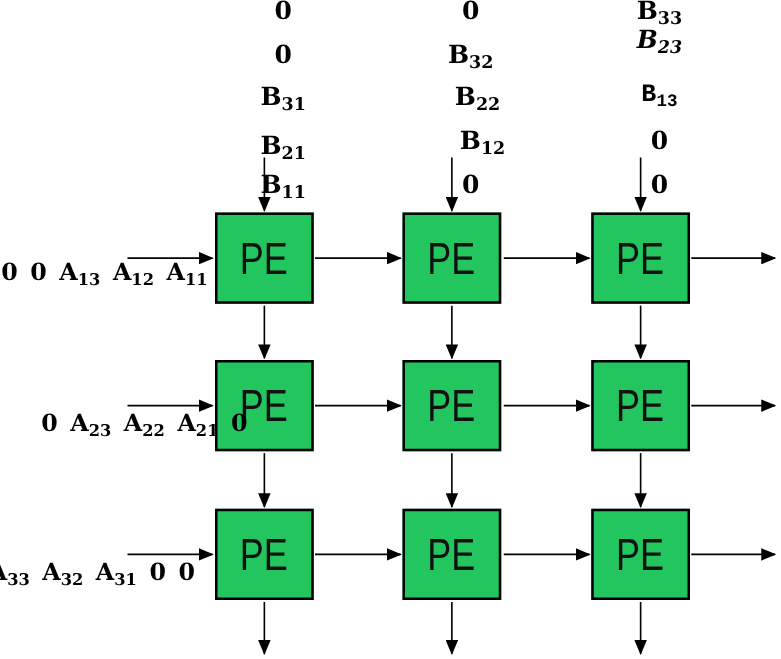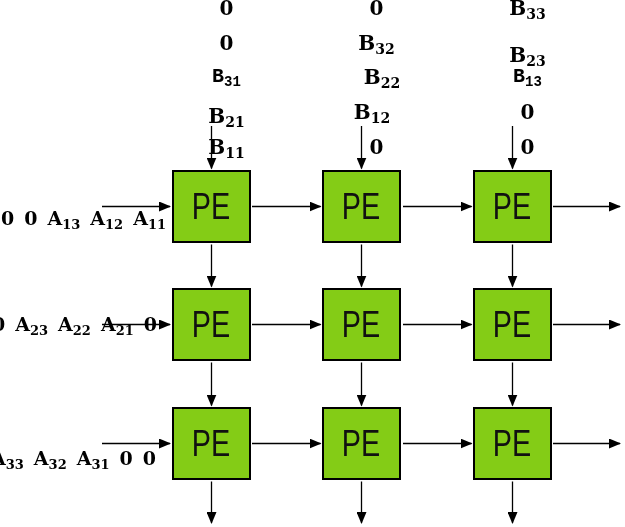--- a/index.html
+++ b/index.html
@@ -3,21 +3,21 @@
 <meta charset="utf-8">
 <style>
   html,body { margin:0; padding:0; background:#ffffff; }
   #canvas {
     position:relative; width:625px; height:527px; background:#ffffff;
     font-family:"DejaVu Serif", serif; overflow:hidden;
   }
   #arrow-layer { position:absolute; left:0; top:0; }
   .pe-box {
     position:absolute; width:79px; height:73px; box-sizing:border-box;
-    border:2px solid #000; background:#84cc16;
+    border:2px solid #000; background:#22c55e;
     display:flex; align-items:center; justify-content:center;
   }
   .pe-text {
     font-family:"Liberation Sans", sans-serif;
     font-size:36px; font-weight:400; color:#111111;
     transform:scaleX(0.8); letter-spacing:0px; line-height:1;
   }
   .b-label {
     position:absolute; transform:translateX(-50%);
     font-weight:bold; font-size:20px; line-height:20px; color:#000;
@@ -99,43 +99,43 @@
       <div class="pe-box" style="left: 322px; top: 407px;">
         <span class="pe-text">PE</span>
       </div>
       <div class="pe-box" style="left: 473px; top: 407px;">
         <span class="pe-text">PE</span>
       </div>
     </div>
   <div id="b-labels">
       <span class="b-label" style="left: 226.5px; top: -2px;">0</span>
       <span class="b-label" style="left: 226.5px; top: 33px;">0</span>
-      <span class="b-label" style="left: 226.5px; top: 67px; font-family: Liberation Mono, monospace;">B<sub>31</sub></span>
+      <span class="b-label" style="left: 226.5px; top: 67px;">B<sub>31</sub></span>
       <span class="b-label" style="left: 226.5px; top: 106px;">B<sub>21</sub></span>
       <span class="b-label" style="left: 226.5px; top: 137px;">B<sub>11</sub></span>
       <span class="b-label" style="left: 376.5px; top: -2px;">0</span>
       <span class="b-label" style="left: 376.5px; top: 33px;">B<sub>32</sub></span>
       <span class="b-label" style="left: 382px; top: 67px;">B<sub>22</sub></span>
-      <span class="b-label" style="left: 372px; top: 102px;">B<sub>12</sub></span>
+      <span class="b-label" style="left: 386px; top: 102px;">B<sub>12</sub></span>
       <span class="b-label" style="left: 376.5px; top: 137px;">0</span>
       <span class="b-label" style="left: 527.5px; top: -2px;">B<sub>33</sub></span>
-      <span class="b-label" style="left: 527.5px; top: 45px;">B<sub>23</sub></span>
+      <span class="b-label" style="left: 527.5px; top: 21px; font-style: italic;">B<sub>23</sub></span>
       <span class="b-label" style="left: 527.5px; top: 67px; font-family: Liberation Mono, monospace;">B<sub>13</sub></span>
       <span class="b-label" style="left: 527.5px; top: 102px;">0</span>
       <span class="b-label" style="left: 527.5px; top: 137px;">0</span>
     </div>
   <div id="a-labels">
       <div class="a-row" style="top: 208px; width: 166px;">
         <span class="tok">0</span>
         <span class="tok">0</span>
         <span class="tok">A<sub>13</sub></span>
         <span class="tok">A<sub>12</sub></span>
         <span class="tok">A<sub>11</sub></span>
       </div>
-      <div class="a-row" style="top: 314px; width: 157px;">
+      <div class="a-row" style="top: 329px; width: 157px; padding-left: 41px;">
         <span class="tok">0</span>
         <span class="tok">A<sub>23</sub></span>
         <span class="tok">A<sub>22</sub></span>
         <span class="tok">A<sub>21</sub></span>
         <span class="tok">0</span>
       </div>
       <div class="a-row" style="top: 448px; width: 156px;">
         <span class="tok">A<sub>33</sub></span>
         <span class="tok">A<sub>32</sub></span>
         <span class="tok">A<sub>31</sub></span>

